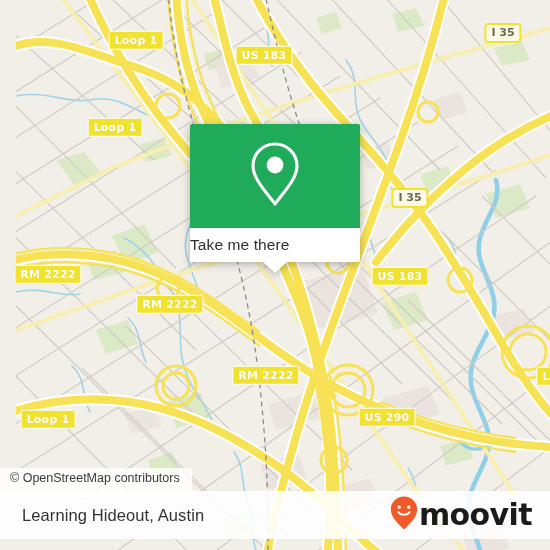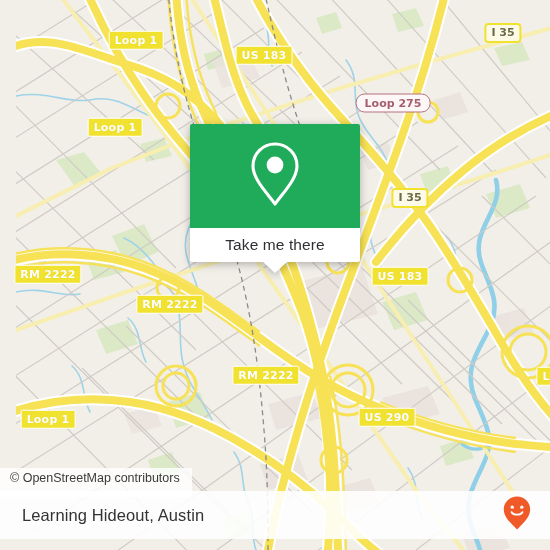--- a/index.html
+++ b/index.html
@@ -61,21 +61,21 @@
   #card-head{
     height:104px;
     background:#1fab59;
     border-radius:2px 2px 0 0;
     display:flex;align-items:center;justify-content:center;
   }
   #card-body{
     height:34px;
     background:#ffffff;
     border-radius:0 0 2px 2px;
-    display:flex;align-items:center;justify-content:center;
+    display:flex;align-items:center;
     position:relative;
   }
   #card-label{
     font-family:"Liberation Sans",sans-serif;
     font-size:15.5px;
     color:#2f3033;
     letter-spacing:.1px;
   }
   #card-tip{
     position:absolute;
@@ -304,21 +304,20 @@
         <g fill="none" stroke="#8a8a8a" stroke-width="1.3" stroke-dasharray="5 4">
           <path d="M152 -10 C156 40 166 90 182 138 C198 186 214 232 226 280 C238 330 244 380 248 430 C252 478 252 520 252 550"></path>
           <path d="M248 -10 C258 34 268 78 282 120 C296 164 306 200 312 240"></path>
         </g>
       </g>
     </svg>
 
     <div class="shield yellow" style="left:136px;top:40px;">Loop 1</div>
     <div class="shield yellow" style="left:264px;top:55px;">US 183</div>
     <div class="shield cream" style="left:503px;top:33px;">I 35</div>
-    <div class="shield pill" style="left:393px;top:103px;">Loop 275</div>
     <div class="shield yellow" style="left:115px;top:127px;">Loop 1</div>
     <div class="shield cream" style="left:410px;top:198px;">I 35</div>
     <div class="shield yellow" style="left:48px;top:274px;">RM 2222</div>
     <div class="shield yellow" style="left:400px;top:276px;">US 183</div>
     <div class="shield yellow" style="left:170px;top:304px;">RM 2222</div>
     <div class="shield yellow" style="left:266px;top:375px;">RM 2222</div>
     <div class="shield yellow" style="left:387px;top:377px;margin-top:40px;">US 290</div>
     <div class="shield yellow" style="left:546px;top:376px;">L</div>
     <div class="shield yellow" style="left:48px;top:419px;">Loop 1</div>
   </div>
@@ -344,16 +343,17 @@
     <span id="place-title">Learning Hideout, Austin</span>
     <span id="moovit-logo">
       <span>
         <svg width="30" height="36" viewBox="0 0 30 36" xmlns="http://www.w3.org/2000/svg">
           <path d="M15 1.6 C7.6 1.6 1.8 7.3 1.8 14.4 C1.8 22.6 10.4 29.6 15 34.6 C19.6 29.6 28.2 22.6 28.2 14.4 C28.2 7.3 22.4 1.6 15 1.6 Z" fill="#f05a28"></path>
           <circle cx="10.2" cy="12.2" r="1.65" fill="#ffffff"></circle>
           <circle cx="19.8" cy="12.2" r="1.65" fill="#ffffff"></circle>
           <path d="M9.6 17.2 C11.4 20.4 18.6 20.4 20.4 17.2" fill="none" stroke="#ffffff" stroke-width="1.9" stroke-linecap="round"></path>
         </svg>
       </span>
+      <span id="moovit-wordmark">moovit</span>
     </span>
   </div>
 
 </div>
 
 </body></html>

